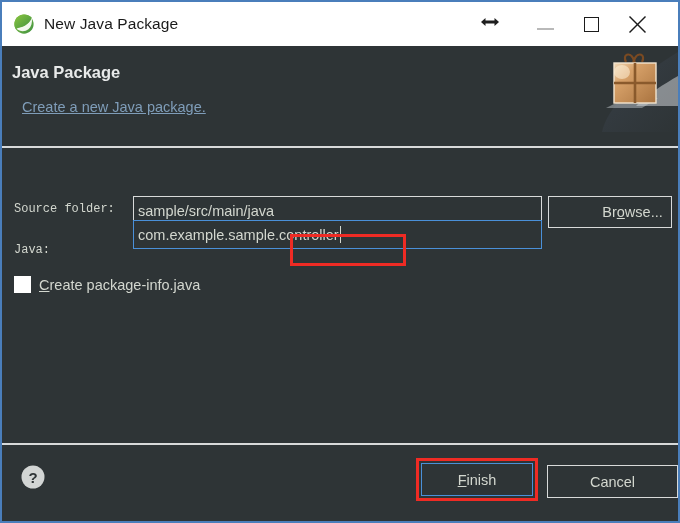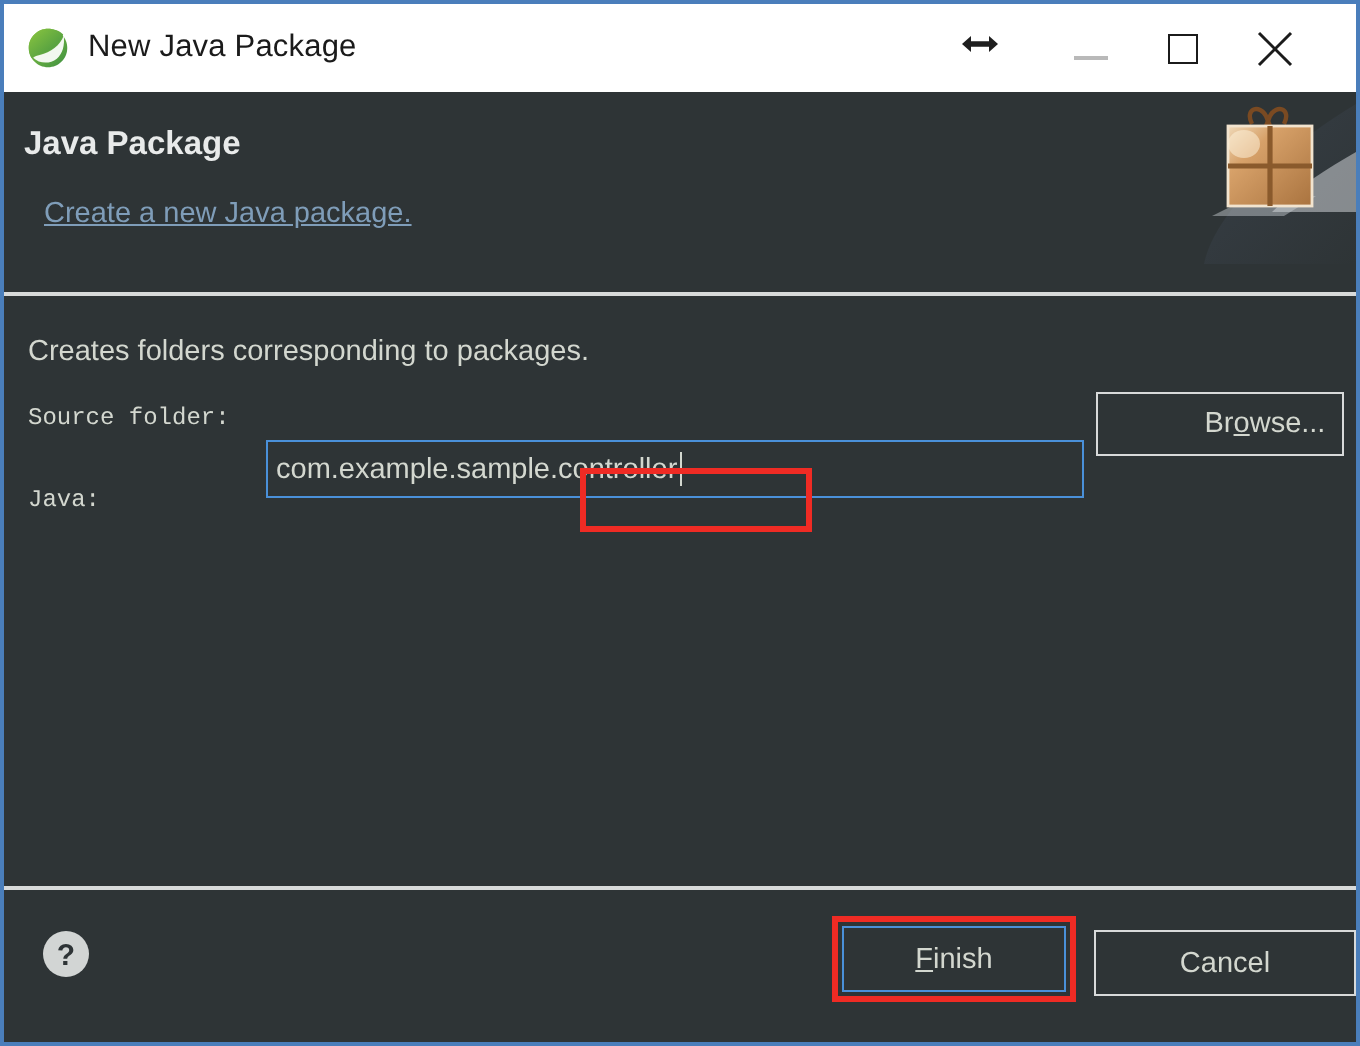--- a/index.html
+++ b/index.html
@@ -357,30 +357,36 @@
       <rect x="22" y="17" width="42" height="40" fill="url(#boxfront)" stroke="#f2e4cf" stroke-width="1.4"></rect>
       <line x1="43" y1="17" x2="43" y2="57" stroke="#8a5a2c" stroke-width="2.6"></line>
       <line x1="22" y1="37" x2="64" y2="37" stroke="#8a5a2c" stroke-width="2.6"></line>
       <ellipse cx="30" cy="26" rx="8" ry="7" fill="#fdf0d8" opacity="0.55"></ellipse>
     </svg>
 
     <div class="header-rule"></div>
   </div>
 
   <div class="body-area">
-    <div class="hint-text">Creates folders corresponding to packages.</div>
 
     <div class="row-label lbl-source">Source folder:</div>
+    <div class="text-field field-source">
+      <span>sample/src/main/java</span>
+    </div>
 
     <div class="row-label lbl-name">Java:</div>
     <div class="text-field field-name">
       <span>com.example.sample.controller</span>
         <span class="caret"></span>
     </div>
 
+    <div class="chk-row">
+      <div class="chk-box"></div>
+      <div class="chk-label"><span class="underline-mnemonic">C</span><span>reate package-info.java</span></div>
+    </div>
   </div>
 
   <div class="btn btn-browse">
     <span>Br</span>
       <span class="underline-mnemonic">o</span>
       <span>wse...</span>
   </div>
 
   <div class="footer-rule"></div>
   <div class="footer">

